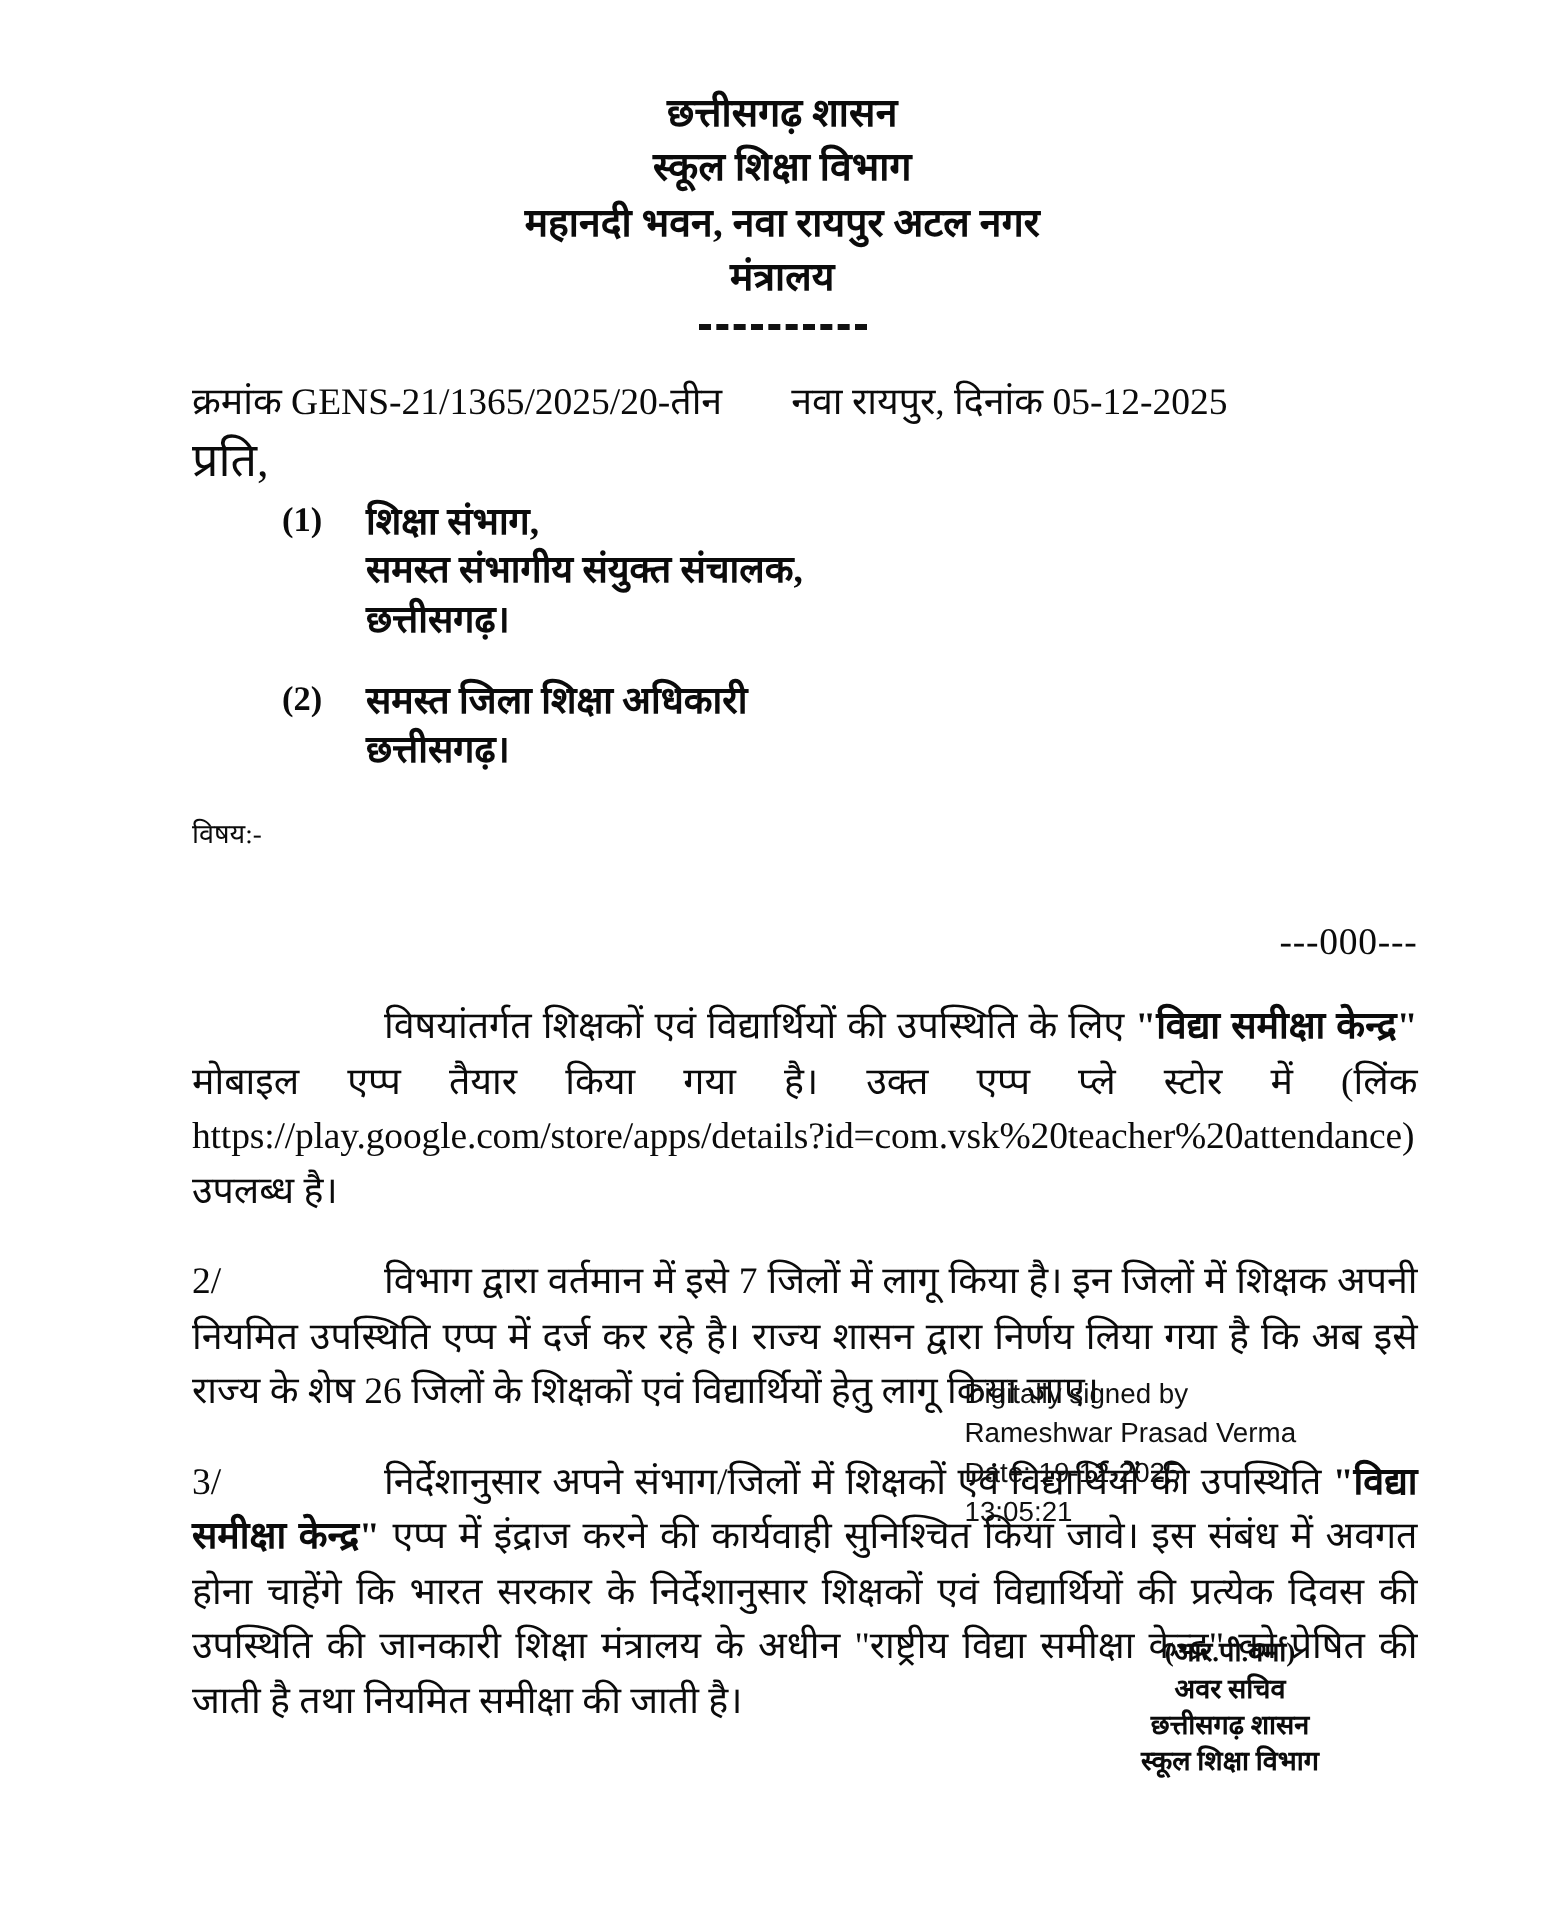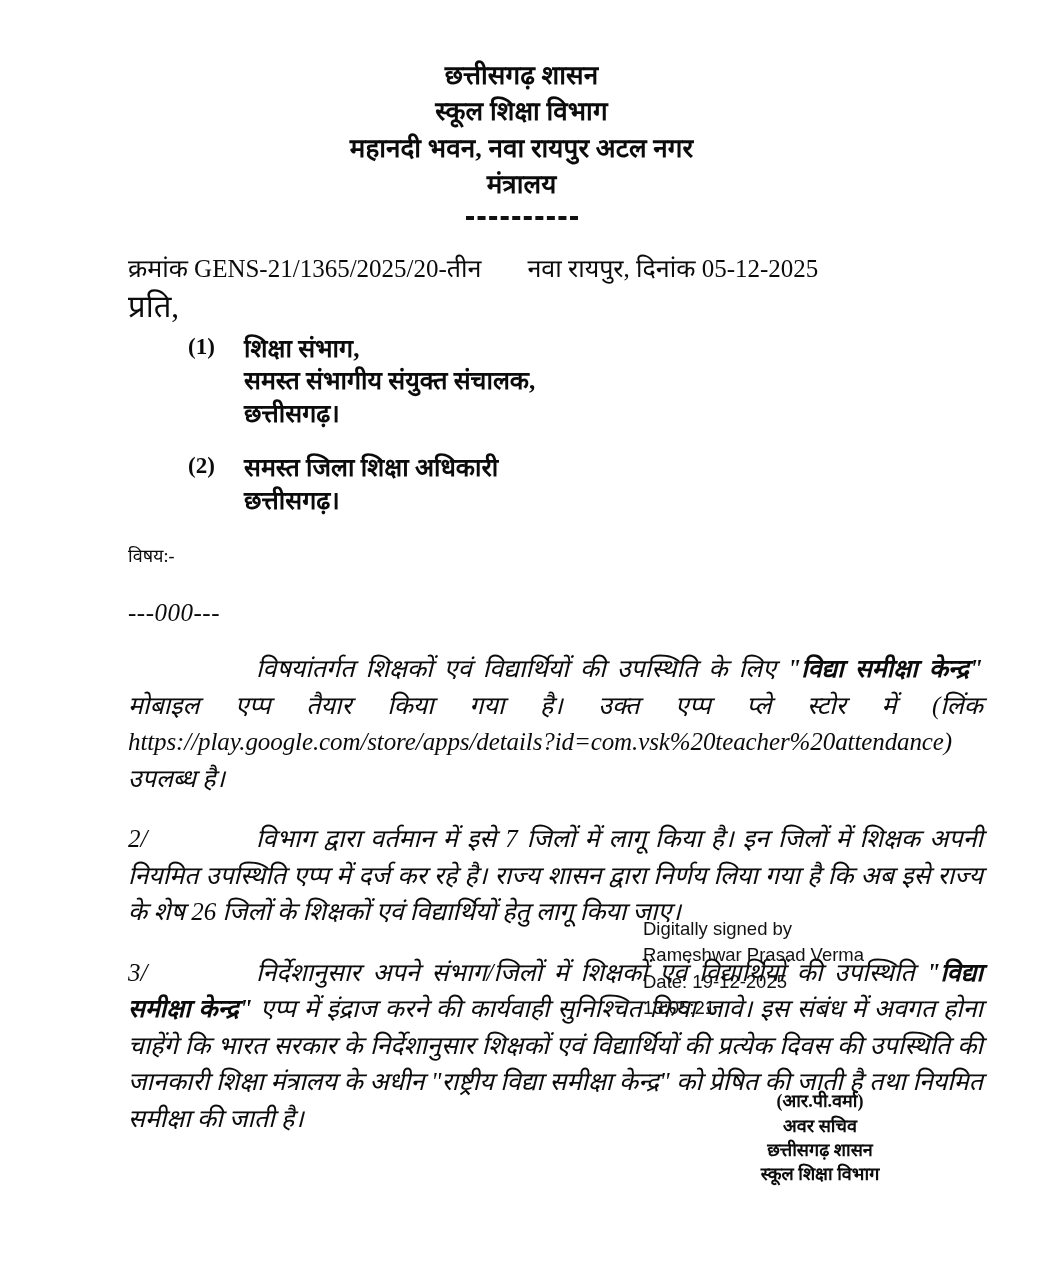--- a/index.html
+++ b/index.html
@@ -38,21 +38,21 @@
   .lh-rule {
     width: 112px;
     margin: 12px auto 0 auto;
     border: 0;
     border-top: 4px dashed #111;
     height: 0;
   }
 
   
   .content {
-    padding: 0 60px 0 128px;
+    padding: 0 98px 0 128px;
   }
   .ref-row {
     display: flex;
     align-items: baseline;
     margin-top: 32px;
     font-size: 25px;
     line-height: 1.32;
   }
   .ref-no { white-space: nowrap; }
   .ref-place {
@@ -98,35 +98,33 @@
     margin-top: 26px;
     font-size: 18px;
   }
   .subject-label {
     flex: 0 0 112px;
     width: 112px;
   }
   .subject-text { flex: 1; }
 
   .ornament {
-    text-align: left;
-    font-size: 25px;
-    margin-top: 32px;
+    text-align: right;
+    font-size: 25px;
+    margin-top: 48px;
     letter-spacing: 0.5px;
-    font-style: italic;
   }
 
   
   .para {
     font-size: 25px;
     line-height: 1.46;
     text-align: justify;
     text-justify: inter-word;
     margin-top: 24px;
-    font-style: italic;
   }
   .para.first { text-indent: 128px; }
   .para .pnum {
     display: inline-block;
     width: 128px;
   }
   .para b { font-weight: 700; }
   .url {
     font-family: "Liberation Serif", "DejaVu Serif", serif;
     letter-spacing: -0.1px;

